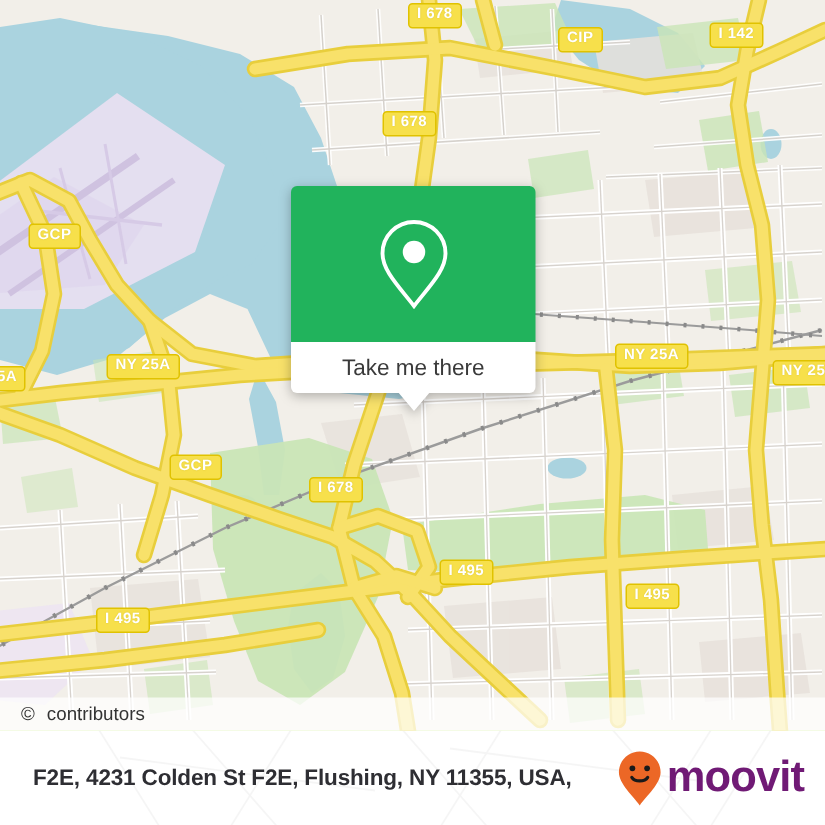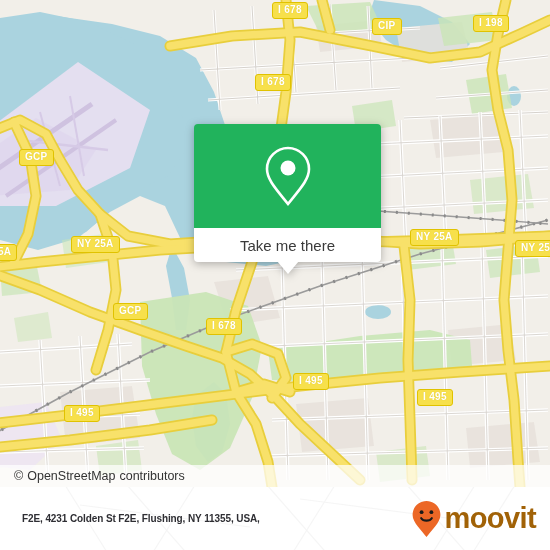--- a/index.html
+++ b/index.html
@@ -60,21 +60,21 @@
     width: 100%;
     box-sizing: border-box;
   }
   #osm-bar .osm-link { color: #333333; text-decoration: none; }
 
   
   #callout {
     position: absolute;
     left: 194px;
     top: 124px;
-    width: 187px;
+    width: 163px;
     filter: drop-shadow(0 2px 4px rgba(0,0,0,0.28));
   }
   #callout-green {
     height: 104px;
     background: #21b35c;
     border-radius: 4px 4px 0 0;
     display: flex;
     align-items: center;
     justify-content: center;
   }
@@ -118,38 +118,38 @@
   #footer-inner {
     position: relative;
     display: flex;
     align-items: center;
     height: 100%;
     padding: 0 12px 0 22px;
     box-sizing: border-box;
   }
   #address-text {
     flex: 1;
-    font-size: 10px;
+    font-size: 15px;
     line-height: 21px;
     color: #2e2e33;
     font-weight: bold;
     letter-spacing: -0.1px;
   }
   #brand {
     display: flex;
     align-items: center;
     gap: 3px;
     flex: 0 0 auto;
     padding-right: 2px;
   }
   #brand-word {
     font-size: 29px;
     line-height: 29px;
     font-weight: bold;
-    color: #a16207;
+    color: #701a75;
     letter-spacing: -0.6px;
   }
 </style>
 </head>
 <body>
 
 <div id="app">
 
   <div id="map-area">
     <svg id="map-svg" width="550" height="487" viewBox="0 0 550 487">
@@ -373,38 +373,37 @@
           <path d="M404,246 L410,300 L408,360 L410,420 L412,480"></path>
           <path d="M322,0 L330,30"></path>
         </g>
 
       </g>
     </svg>
 
     <div id="shield-layer">
         <div class="shield" style="left: 272px; top: 2px;">I 678</div>
         <div class="shield" style="left: 372px; top: 18px;">CIP</div>
-        <div class="shield" style="left: 473px; top: 15px;">I 198</div>
+        <div class="shield" style="left: 473px; top: 15px;">I 142</div>
         <div class="shield" style="left: 255px; top: 74px;">I 678</div>
         <div class="shield" style="left: 19px; top: 149px;">GCP</div>
         <div class="shield" style="left: 71px; top: 236px;">NY 25A</div>
         <div class="shield" style="left: 410px; top: 229px;">NY 25A</div>
         <div class="shield" style="left: 515px; top: 240px;">NY 25</div>
         <div class="shield" style="left: -8px; top: 244px;">5A</div>
         <div class="shield" style="left: 113px; top: 303px;">GCP</div>
         <div class="shield" style="left: 206px; top: 318px;">I 678</div>
         <div class="shield" style="left: 64px; top: 405px;">I 495</div>
         <div class="shield" style="left: 293px; top: 373px;">I 495</div>
         <div class="shield" style="left: 417px; top: 389px;">I 495</div>
       </div>
 
     <div id="osm-bar">
       <span>©</span>
       <span style="width:4px"></span>
-      <a class="osm-link" href="#">OpenStreetMap</a>
       <span style="width:4px"></span>
       <span>contributors</span>
     </div>
 
     <div id="callout">
       <div id="callout-green">
         <svg width="50" height="62" viewBox="0 0 50 62">
           <path d="M25 3 C13.4 3 4 12.4 4 24 C4 35 14 45 25 59 C36 45 46 35 46 24 C46 12.4 36.6 3 25 3 Z" fill="none" stroke="#ffffff" stroke-width="2.6"></path>
           <circle cx="25" cy="23" r="7.5" fill="#ffffff"></circle>
         </svg>

